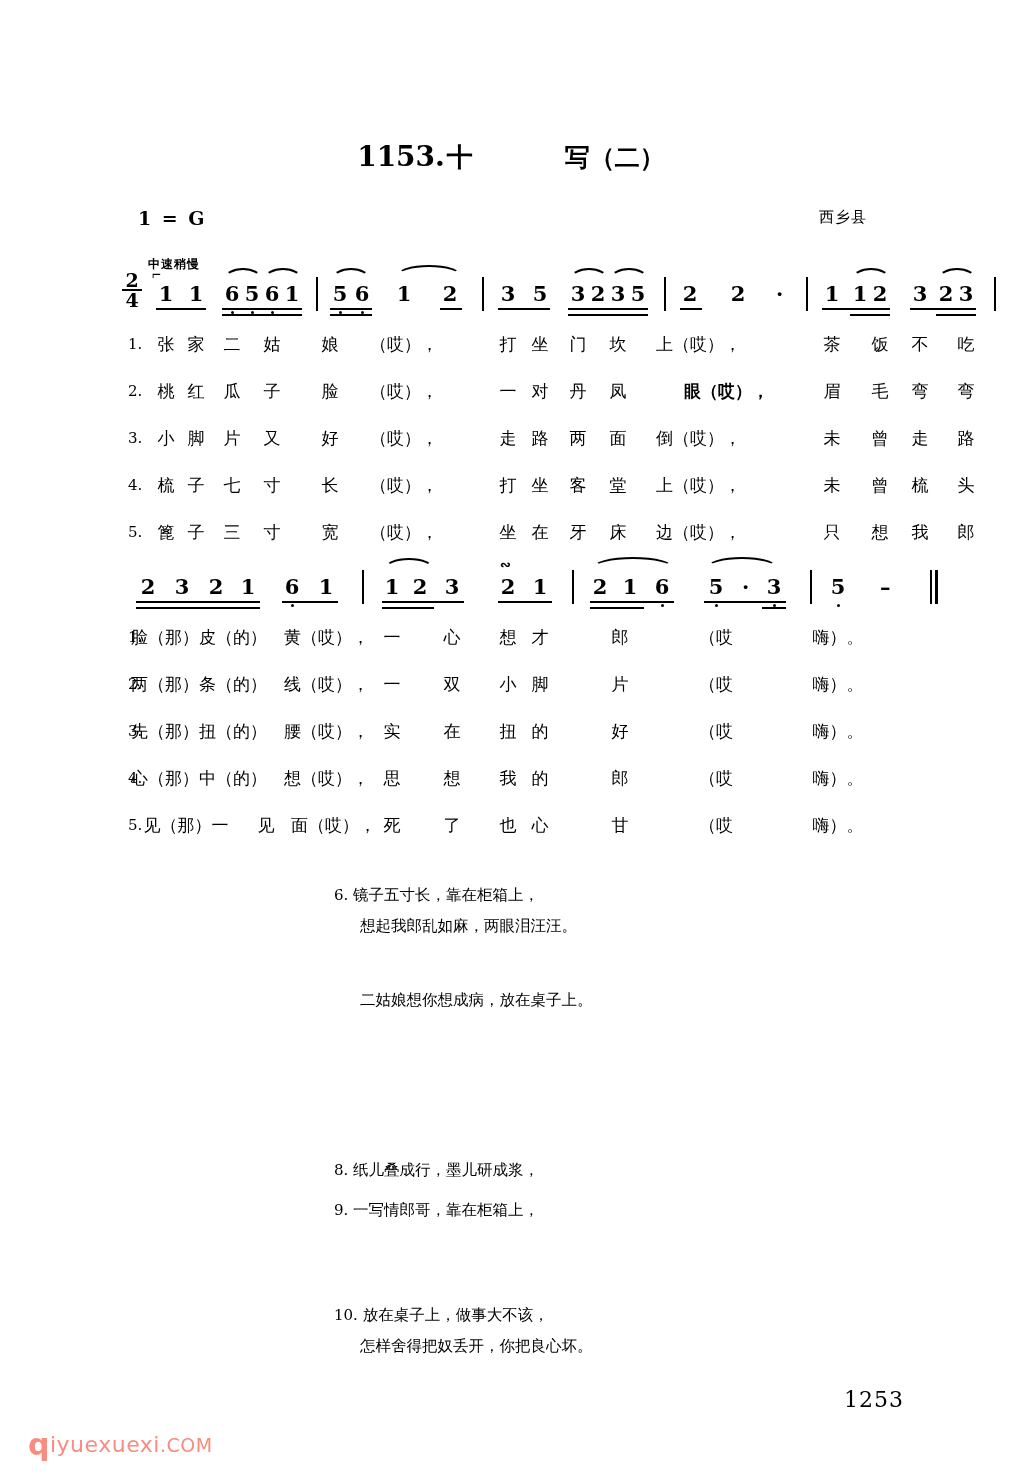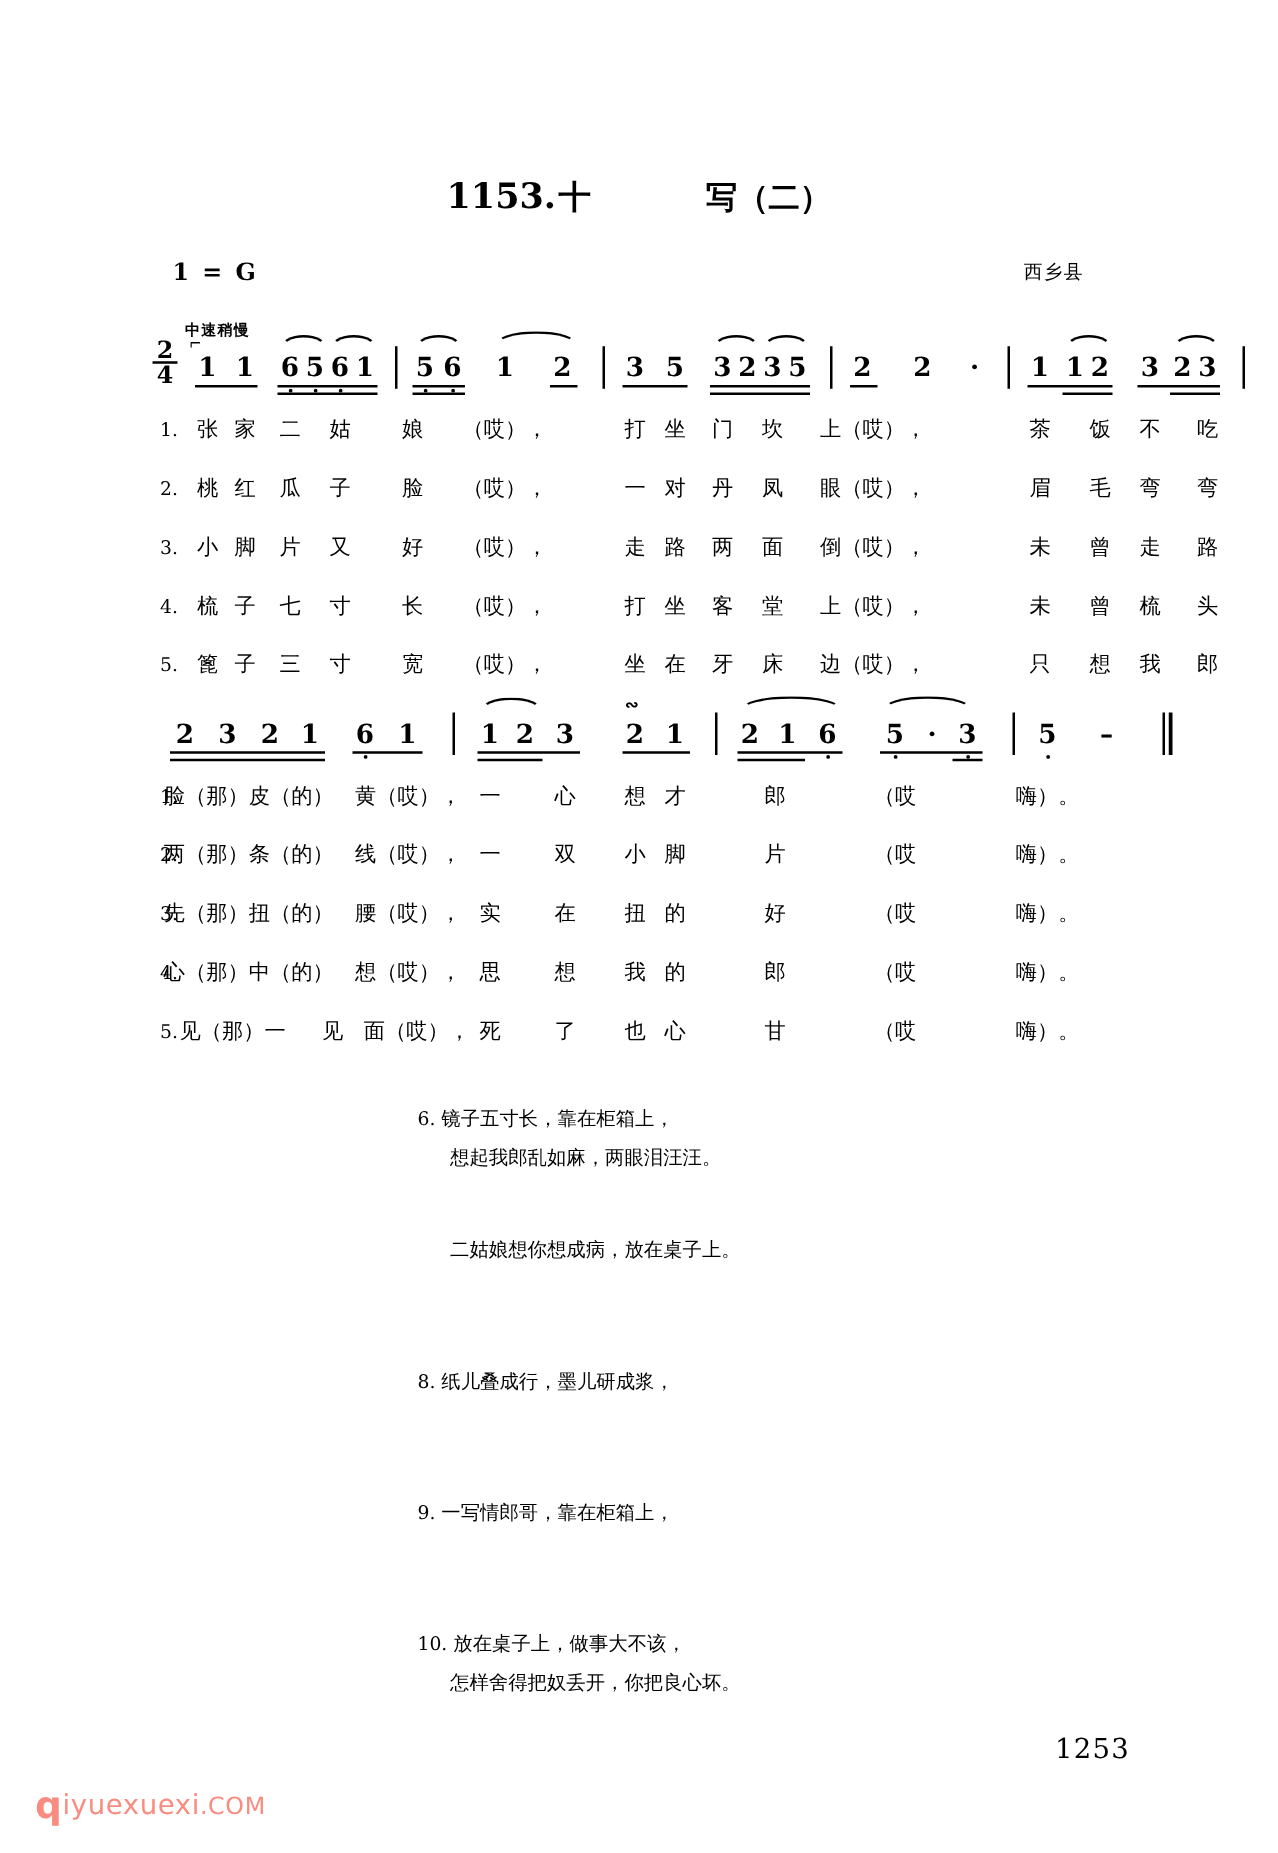--- a/index.html
+++ b/index.html
@@ -384,21 +384,21 @@
         <span class="lyric-cell" style="left: 132px; width: 68px;">桃</span>
         <span class="lyric-cell" style="left: 162px; width: 68px;">红</span>
         <span class="lyric-cell" style="left: 198px; width: 68px;">瓜</span>
         <span class="lyric-cell" style="left: 238px; width: 68px;">子</span>
         <span class="lyric-cell" style="left: 296px; width: 68px;">脸</span>
         <span class="lyric-cell" style="left: 370px; width: 68px;">（哎），</span>
         <span class="lyric-cell" style="left: 474px; width: 68px;">一</span>
         <span class="lyric-cell" style="left: 506px; width: 68px;">对</span>
         <span class="lyric-cell" style="left: 544px; width: 68px;">丹</span>
         <span class="lyric-cell" style="left: 584px; width: 68px;">凤</span>
-        <span class="lyric-cell" style="left: 656px; width: 68px;">眼（哎），</span>
+        <span class="lyric-cell" style="left: 684px; width: 68px; font-weight: bold;">眼（哎），</span>
         <span class="lyric-cell" style="left: 798px; width: 68px;">眉</span>
         <span class="lyric-cell" style="left: 846px; width: 68px;">毛</span>
         <span class="lyric-cell" style="left: 886px; width: 68px;">弯</span>
         <span class="lyric-cell" style="left: 932px; width: 68px;">弯</span>
       </div>
       <div class="lyric-line" style="top: 426px;">
         <span class="lyric-idx" style="left: 128px;">3.</span>
         <span class="lyric-cell" style="left: 132px; width: 68px;">小</span>
         <span class="lyric-cell" style="left: 162px; width: 68px;">脚</span>
         <span class="lyric-cell" style="left: 198px; width: 68px;">片</span>
@@ -597,21 +597,21 @@
     </div>
 
   <div id="extra-verses" style="position: absolute; left: 0px; top: 0px; width: 1022px; height: 0px;">
       <div class="verse" style="left: 334px; top: 880px;">
         <div><span class="vnum">6. </span><span>镜子五寸长，靠在柜箱上，</span></div>
         <div class="vline2">想起我郎乱如麻，两眼泪汪汪。</div>
       </div>
       <div class="verse" style="left: 334px; top: 985px;">
         <div class="vline2">二姑娘想你想成病，放在桌子上。</div>
       </div>
-      <div class="verse" style="left: 334px; top: 1090px;">
+      <div class="verse" style="left: 334px; top: 1155px;">
         <div><span class="vnum">8. </span><span>纸儿叠成行，墨儿研成浆，</span></div>
       </div>
       <div class="verse" style="left: 334px; top: 1195px;">
         <div><span class="vnum">9. </span><span>一写情郎哥，靠在柜箱上，</span></div>
       </div>
       <div class="verse" style="left: 334px; top: 1300px;">
         <div><span class="vnum">10. </span><span>放在桌子上，做事大不该，</span></div>
         <div class="vline2">怎样舍得把奴丢开，你把良心坏。</div>
       </div>
     </div>

